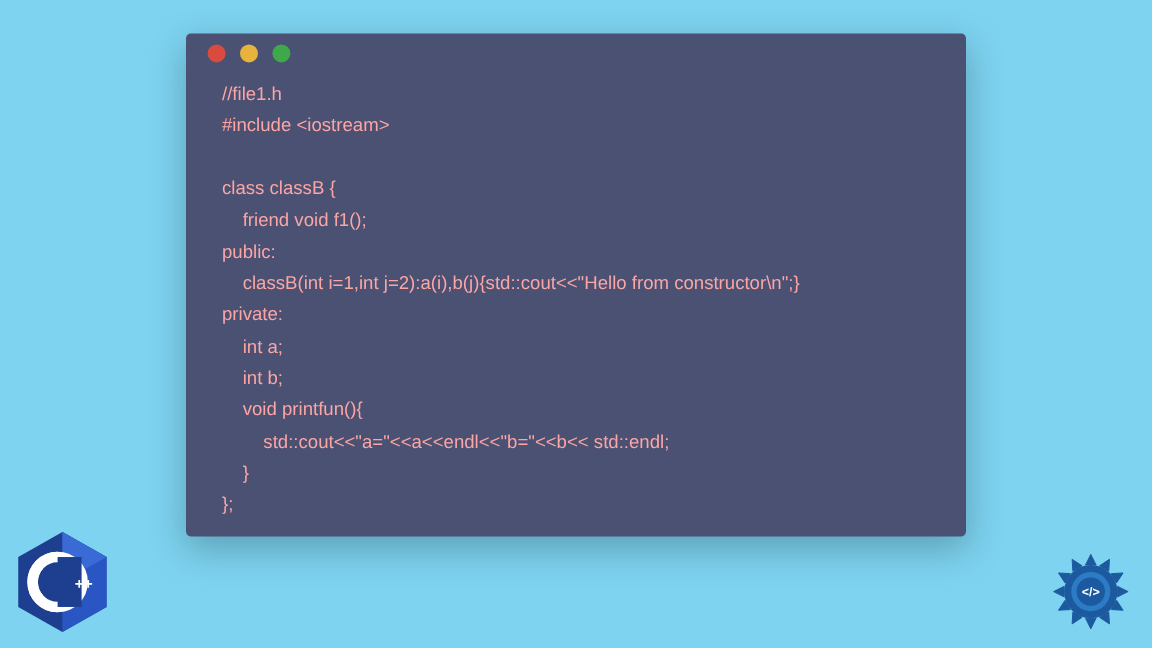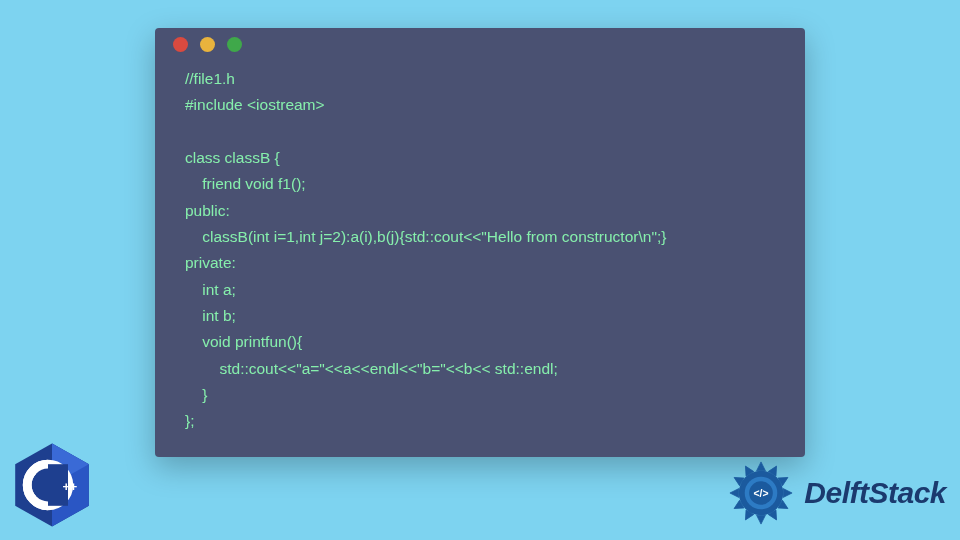--- a/index.html
+++ b/index.html
@@ -29,22 +29,22 @@
   }
   .dot {
     width: 15px;
     height: 15px;
     border-radius: 50%;
   }
   .dot.red { background: #d94a3f; }
   .dot.yellow { background: #e8b33d; }
   .dot.green { background: #3fa84a; }
   .code-body {
-    padding: 6px 30px 22px 30px;
-    color: #86efac;
+    padding: 6px 30px 12px 30px;
+    color: #fca5a5;
     font-size: 15.5px;
     line-height: 1.7;
     font-family: Arial, Helvetica, sans-serif;
     white-space: pre;
   }
   .cpp-logo {
     position: absolute;
     left: 12px;
     bottom: 10px;
     width: 80px;
@@ -121,14 +121,13 @@
         <path d="M0,-42 L6,-30 L-6,-30 Z" transform="rotate(270)"></path>
         <path d="M0,-42 L6,-30 L-6,-30 Z" transform="rotate(300)"></path>
         <path d="M0,-42 L6,-30 L-6,-30 Z" transform="rotate(330)"></path>
       </g>
       <circle r="30" fill="#1b5a9e"></circle>
       <circle r="22" fill="#2d7bc4"></circle>
       <circle r="16" fill="#1b5a9e"></circle>
       <text x="0" y="5" text-anchor="middle" fill="#ffffff" font-size="14" font-weight="bold" font-family="Arial">&lt;/&gt;</text>
     </g>
   </svg>
-  <span class="delft-text">DelftStack</span>
 </div>
 
 </body></html>

